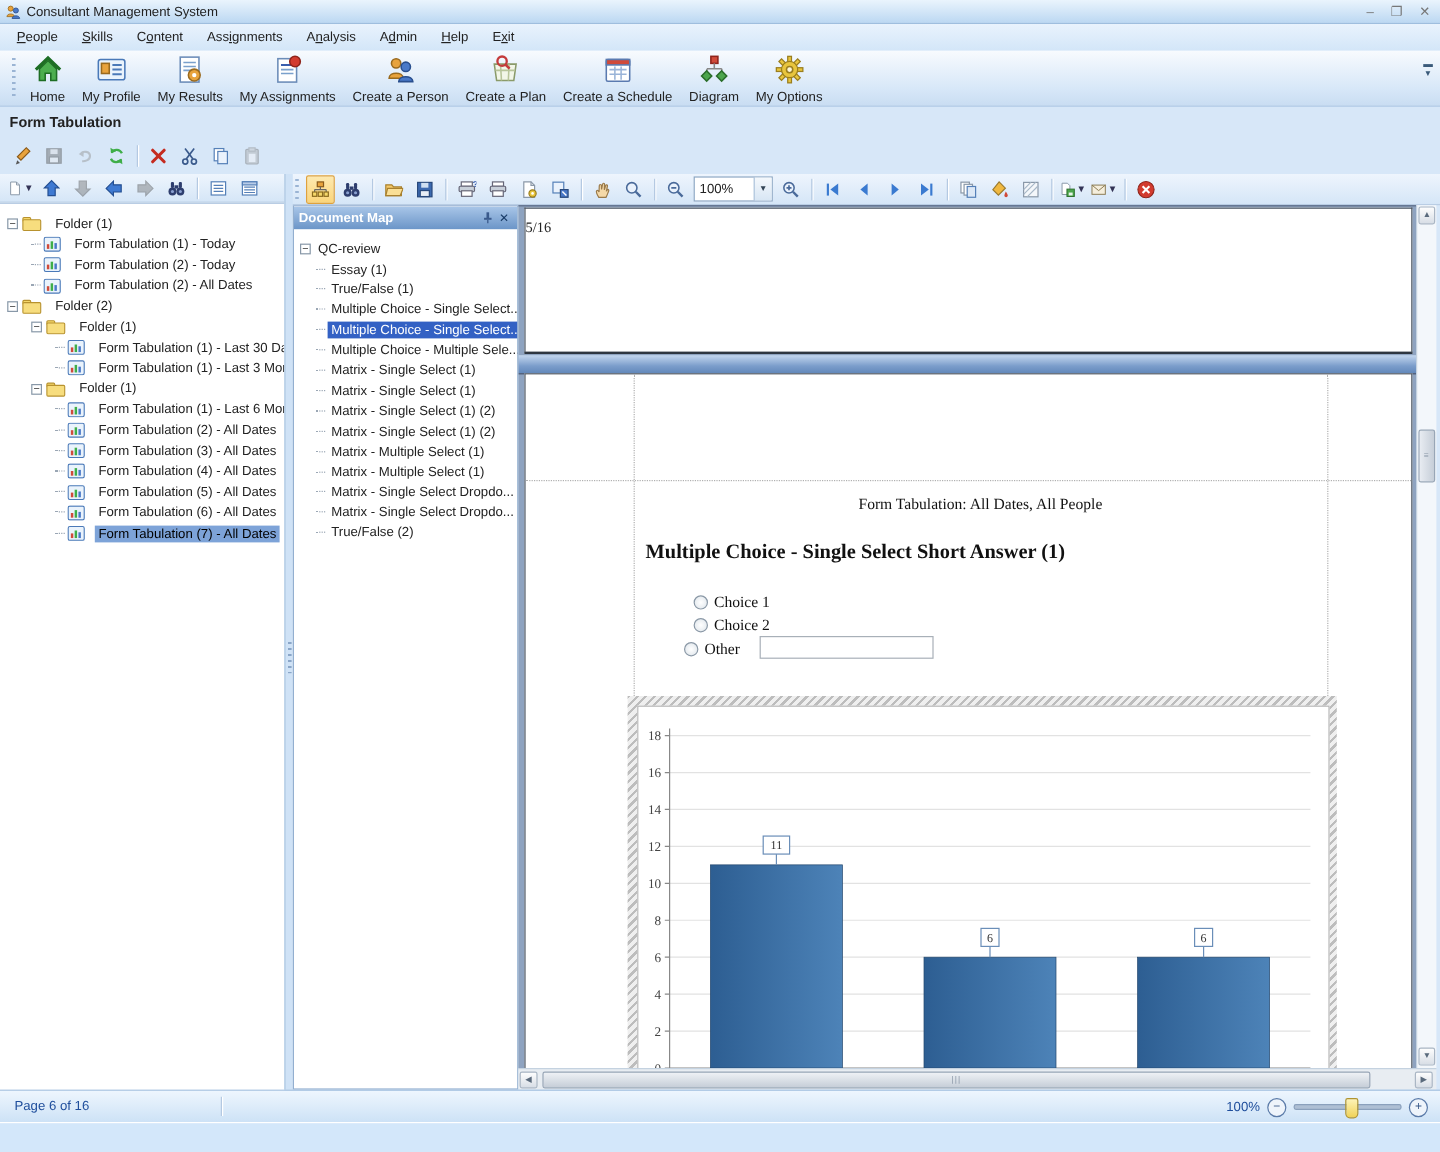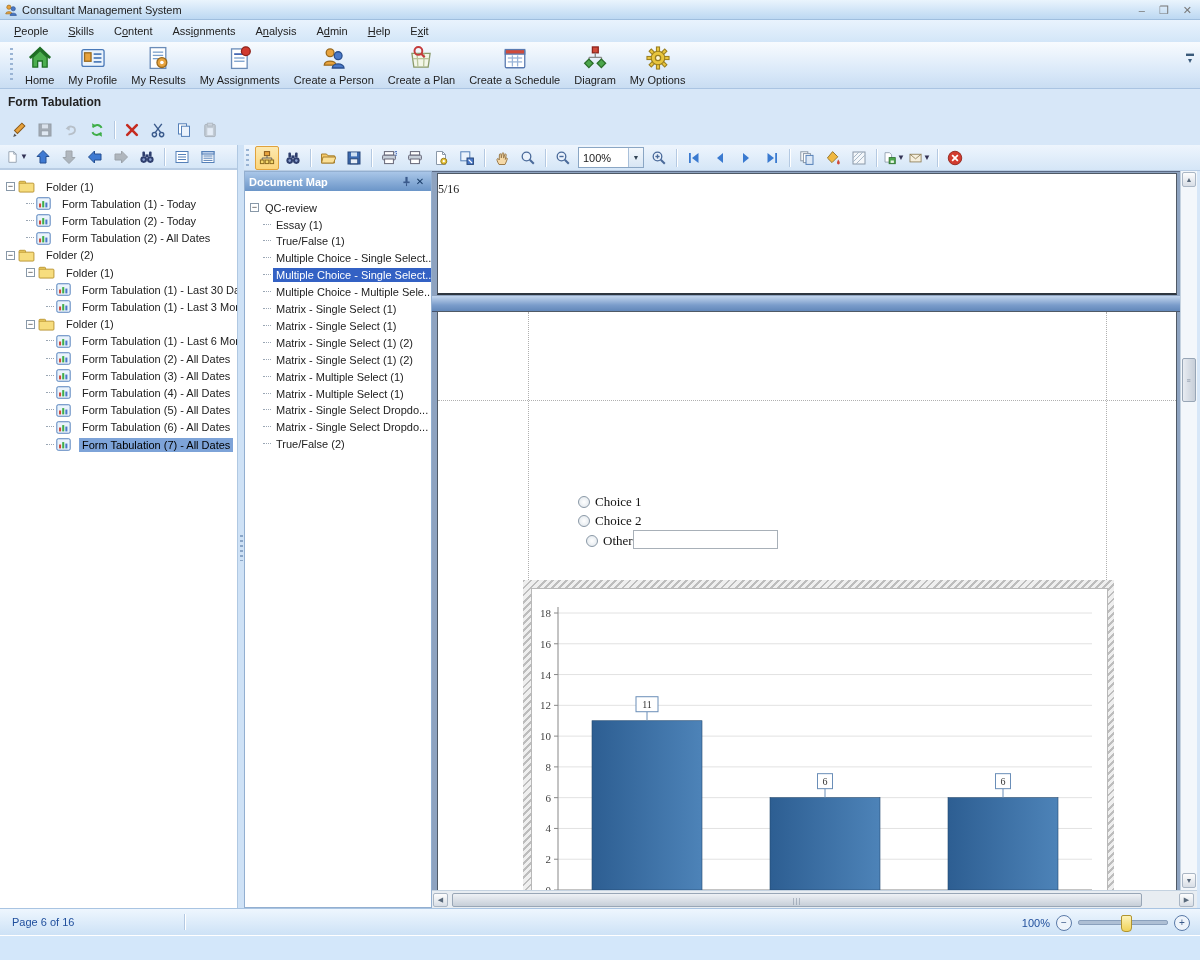--- a/index.html
+++ b/index.html
@@ -810,30 +810,32 @@
 
   <div class="abs canvas">
     <div class="page page5">
       <div class="pfooter">5/16</div>
     </div>
     <div class="pageband"></div>
     <div class="page page6">
       <div class="mgline-v" style="left:90px;"></div>
       <div class="mgline-v" style="left:668px;"></div>
       <div class="mgline-h" style="top:88px;"></div>
+      <div class="rheader">Form Tabulation: All Dates, All People</div>
+      <div class="rtitle">Multiple Choice - Single Select Short Answer (1)</div>
       <div id="radiolist">
           <div class="choice-row" style="left: 140px; top: 182px;">
             <span class="radio"></span>
             <span>Choice 1</span>
           </div>
           <div class="choice-row" style="left: 140px; top: 201px; align-items: center;">
             <span class="radio"></span>
             <span>Choice 2</span>
           </div>
-          <div class="choice-row" style="left: 148px; top: 221px;">
+          <div class="choice-row" style="left: 132px; top: 221px;">
             <span class="radio"></span>
             <span>Other</span>
           </div>
         </div>
       <div class="otherbox"></div>
       <div class="chartframe">
         <div class="chartinner" id="chartmount"><svg width="575" height="304">
               <defs>
                 <linearGradient id="barg" x1="0" y1="0" x2="1" y2="0">
                   <stop offset="0" stop-color="#2d5e92"></stop>

